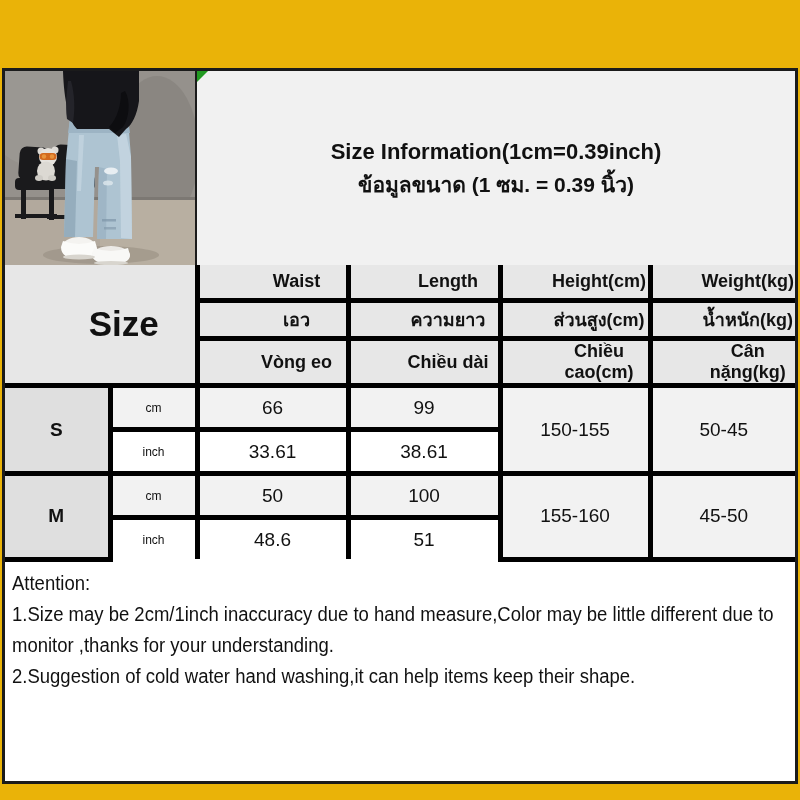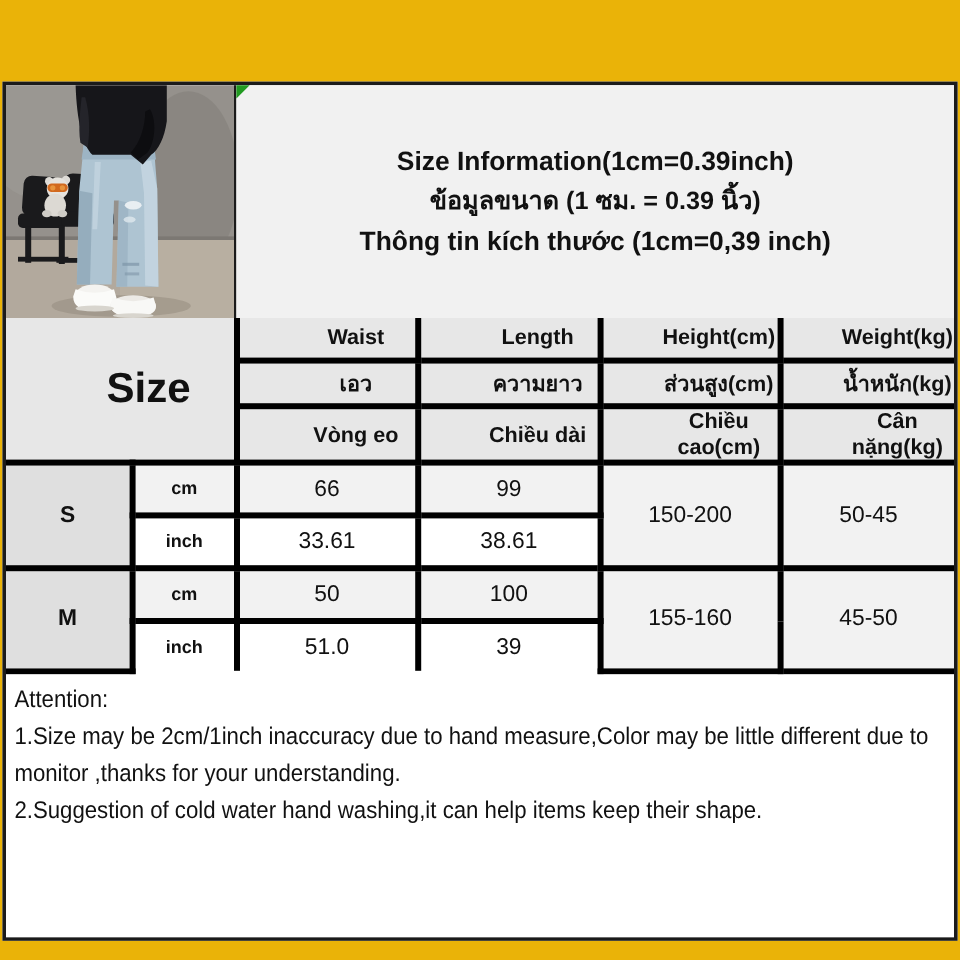--- a/index.html
+++ b/index.html
@@ -24,21 +24,21 @@
   td:first-child{border-left:none;}
   td:last-child{border-right:none;text-align:center;}
   tr:first-child td{border-top:none;}
   tr:last-child td{border-bottom:none;}
   .c-head{background:#e7e7e7;font-weight:bold;font-size:18px;}
   .c-size{background:#e7e7e7;}
   .c-sz{background:#dfdfdf;font-weight:bold;font-size:19px;}
   .c-light{background:#f2f2f2;}
   .c-white{background:#ffffff;}
   .size-big{font-size:35px;font-weight:bold;}
-  .unit{font-weight:bold;font-size:15px;}
+  .unit{font-weight:normal;font-size:12px;}
   .val{font-size:19px;}
 
   
   .attention{height:219px;background:#fff;padding:6px 0 0 7px;box-sizing:border-box;}
   .attn-inner{width:108%;transform:scaleX(0.925);transform-origin:0 0;font-size:20px;line-height:31px;}
 </style>
 </head>
 <body>
 
 <div class="sheet">
@@ -110,21 +110,20 @@
             <path d="M87,183 Q87,193 107,193 Q125,193 125,184 L123,177 Q106,183 89,177 Z" fill="#f8f8f6"></path>
             <ellipse cx="74" cy="186" rx="16" ry="2.5" fill="#d8d5ce"></ellipse>
             <ellipse cx="106" cy="192" rx="17" ry="2" fill="#d8d5ce"></ellipse>
           </g>
         </svg>
       </div>
       <div class="title-box">
         <div class="green-tri"></div>
         <div class="title-line">Size Information(1cm=0.39inch)</div>
         <div class="title-line th">ข้อมูลขนาด (1 ซม. = 0.39 นิ้ว)</div>
-        <div class="title-line">Thông tin kích thước (1cm=0,39 inch)</div>
       </div>
     </div>
 
     <table>
       <colgroup>
         <col style="width:105px">
           <col style="width:87px">
           <col style="width:151px">
         <col style="width:152px">
           <col style="width:150px">
@@ -148,40 +147,40 @@
         <td class="c-head">Vòng eo</td>
         <td class="c-head">Chiều dài</td>
         <td class="c-head">Chiều cao(cm)</td>
         <td class="c-head">Cân nặng(kg)</td>
       </tr>
       <tr class="drow">
         <td class="c-sz" rowspan="2">S</td>
         <td class="c-light unit">cm</td>
         <td class="c-light val">66</td>
         <td class="c-light val">99</td>
-        <td class="c-light val" rowspan="2">150-200</td>
+        <td class="c-light val" rowspan="2">150-155</td>
         <td class="c-light val" rowspan="2">50-45</td>
       </tr>
       <tr class="drow">
         <td class="c-white unit">inch</td>
         <td class="c-white val">33.61</td>
         <td class="c-white val">38.61</td>
       </tr>
       <tr class="drow">
         <td class="c-sz" rowspan="2">M</td>
         <td class="c-light unit">cm</td>
         <td class="c-light val">50</td>
         <td class="c-light val">100</td>
         <td class="c-light val" rowspan="2">155-160</td>
         <td class="c-light val" rowspan="2">45-50</td>
       </tr>
       <tr class="drow">
         <td class="c-white unit">inch</td>
-        <td class="c-white val">51.0</td>
-        <td class="c-white val">39</td>
+        <td class="c-white val">48.6</td>
+        <td class="c-white val">51</td>
       </tr>
     </tbody>
       </table>
 
     <div class="attention">
       <div class="attn-inner">
         <div>Attention:</div>
         <div>1.Size may be 2cm/1inch inaccuracy due to hand measure,Color may be little different due to monitor ,thanks for your understanding.</div>
         <div>2.Suggestion of cold water hand washing,it can help items keep their shape.</div>
       </div>

